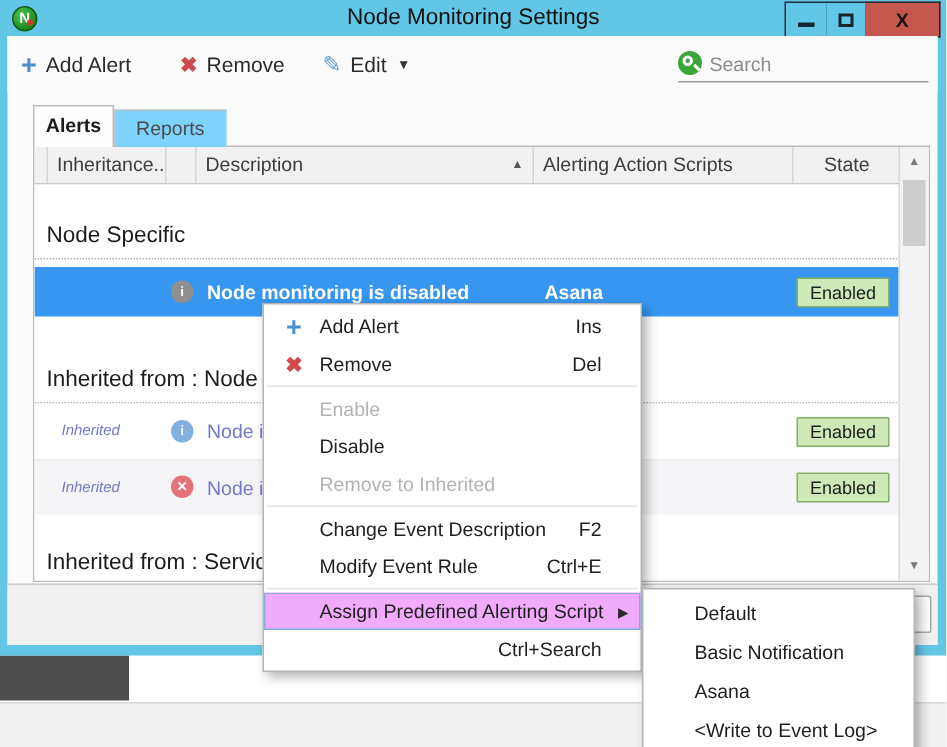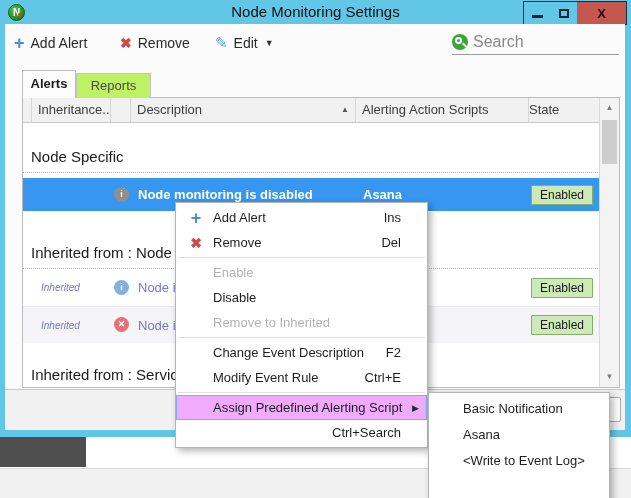--- a/index.html
+++ b/index.html
@@ -37,41 +37,41 @@
   .ic-plus { color:#4a8fd4; font-weight:bold; font-size:18px; line-height:14px; }
   .ic-x { color:#cf4a4a; font-weight:bold; font-size:14px; }
   .ic-pencil { color:#5b9bd5; font-size:15px; }
   .ic-caret { color:#333; font-size:9px; margin-left:1px; }
   .search { position:absolute; left:447px; top:6px; width:167px; height:25px; display:flex; align-items:center;
             border-bottom:1px solid #9b9b9b; background:transparent; }
   .search-glyph { position:relative; width:16px; height:16px; border-radius:50%; background:#3aa63a; flex:0 0 16px; }
   .search-glyph b { position:absolute; left:3px; top:3px; width:7px; height:7px; border:2px solid #fff; border-radius:50%; }
   .search-glyph i { position:absolute; left:10px; top:10px; width:5px; height:2px; background:#fff; transform:rotate(45deg); }
   .search input { border:none; outline:none; background:transparent; font-family:"Liberation Sans",sans-serif;
-                  font-size:16px; color:#333; width:140px; margin-left:5px; }
+                  font-size:13px; color:#333; width:140px; margin-left:5px; }
   .search input::placeholder { color:#8a8a8a; opacity:1; }
 
   
   .tab { position:absolute; text-align:center; cursor:default; }
   .tab-active { left:17px; top:46px; width:54px; height:28px; background:#fdfdfd; border:1px solid #bcbcbc; border-bottom:none;
                 font-weight:bold; color:#1a1a1a; line-height:26px; z-index:3; }
-  .tab-idle { left:71px; top:49px; width:75px; height:25px; background:#bef264; border:1px solid #c4c4c4; border-bottom:none;
+  .tab-idle { left:71px; top:49px; width:75px; height:25px; background:#7dd3fc; border:1px solid #c4c4c4; border-bottom:none;
               color:#4a4a4a; line-height:23px; z-index:2; }
 
   
   .grid { position:absolute; left:17px; top:73px; width:598px; height:291px; background:#fff; border:1px solid #bcbcbc; z-index:1; }
   .ghead { position:absolute; left:0; top:0; width:596px; height:25px; background:#f1f1f1; border-bottom:1px solid #c9c9c9; }
   .hcell { position:absolute; top:0; height:24px; border-right:1px solid #d6d6d6; line-height:24px; color:#3c3c3c;
            padding-left:6px; font-size:13px; overflow:hidden; white-space:nowrap; }
   .hc0 { left:0; width:9px; padding-left:0; }
   .hc1 { left:9px; width:79px; }
   .hc2 { left:88px; width:20px; padding-left:0; }
   .hc3 { left:108px; width:225px; }
   .hc4 { left:333px; width:173px; }
-  .hc5 { left:506px; width:71px; text-align:left; padding-left:0; border-right:none; }
+  .hc5 { left:506px; width:71px; text-align:center; padding-left:0; border-right:none; }
   .sort-asc { position:absolute; left:318px; top:0; font-size:8px; color:#555; line-height:24px; }
 
   .gbody { position:absolute; left:0; top:25px; width:577px; height:264px; background:#fff; overflow:hidden; }
   .group-h { position:absolute; left:0; width:577px; border-bottom:1px dotted #b3b3b3; }
   .group-h span { position:absolute; left:8px; bottom:7px; font-size:15px; color:#1c1c1c; }
   .g1 { top:0; height:50px; }
   .g2 { top:90px; height:56px; }
   .g3 { top:220px; height:44px; border-bottom:none; }
   .g3 span { bottom:4px; }
 
@@ -260,18 +260,19 @@
     <div class="mi mi-hl">
       <span>Assign Predefined Alerting Script</span>
       <span class="marrow">▶</span>
     </div>
     <div class="mi">
       <span class="msc">Ctrl+Search</span>
     </div>
   </div>
 
   <div class="submenu">
+    <div class="smi">Default</div>
     <div class="smi">Basic Notification</div>
     <div class="smi">Asana</div>
     <div class="smi">&lt;Write to Event Log&gt;</div>
   </div>
 
 </div>
 
 </body></html>

